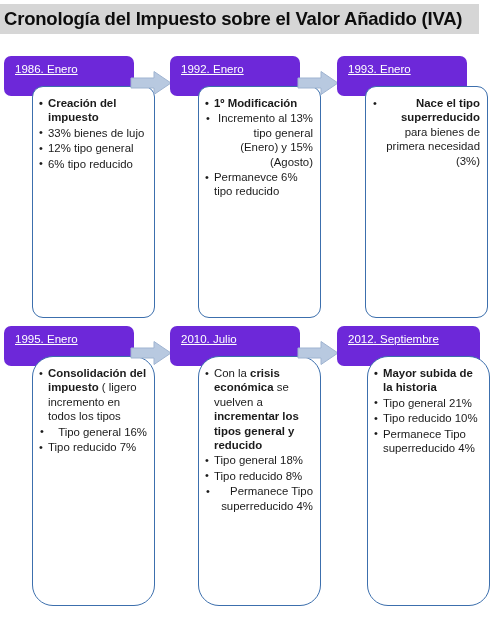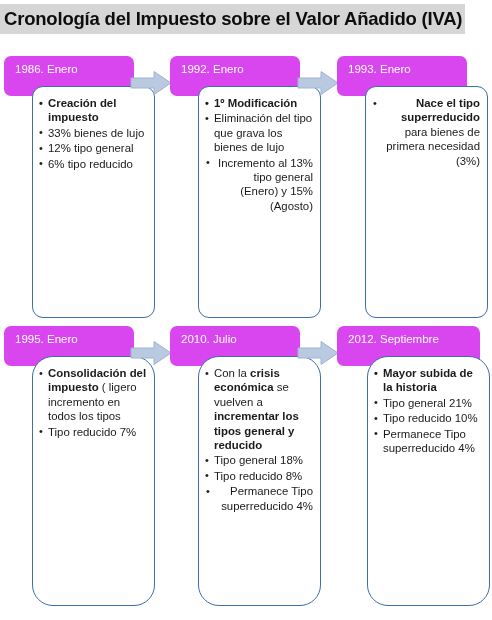--- a/index.html
+++ b/index.html
@@ -15,45 +15,46 @@
   #title-bar{
     position:absolute;left:0;top:4px;width:492px;height:34px;
   }
   #page-title{
     display:inline-block;
     background:#d6d6d6;
     font-size:18.5px;
     font-weight:bold;
     letter-spacing:-0.2px;
     line-height:30px;
-    padding:0 3px 0 4px;
+    padding:0 17px 0 4px;
     white-space:nowrap;
     color:#0d0d0d;
   }
   
   .row{position:absolute;left:0;width:492px;}
   #row-1{top:56px;height:262px;}
   #row-2{top:326px;height:280px;}
 
   .cell{position:absolute;top:0;}
   .cell.c0{left:4px;}
   .cell.c1{left:170px;}
   .cell.c2{left:337px;}
 
   .hdr{
     position:absolute;left:0;top:0;
     width:130px;height:40px;
-    background:#d946ef;
+    background:#6d28d9;
     border-radius:7px;
     color:#ffffff;
     font-size:11.5px;
     line-height:20px;
     padding:3px 0 0 11px;
     box-sizing:border-box;
     white-space:nowrap;
+    text-decoration:underline;
   }
   #row-2 .cell.c2 .hdr{width:143px;}
 
   .box{
     position:absolute;left:28px;top:30px;
     width:123px;
     background:#ffffff;
     border:1.6px solid #3c6fad;
     border-radius:11px;
     box-sizing:border-box;
@@ -120,22 +121,22 @@
     <svg width="42" height="26" viewBox="0 0 42 26">
       <path d="M1 8 H24 V1.5 L41 13 L24 24.5 V18 H1 Z" fill="#b8c9e0" stroke="#9fb4d1" stroke-width="1"></path>
     </svg>
   </div>
 
   <div class="cell c1">
     <div class="hdr">1992. Enero</div>
     <div class="box">
       <ul class="blist">
           <li class="b">1º Modificación</li>
-          <li>Eliminación del tipo que grava los bienes de lujo</li>
           <li class="sp">Incremento al 13% tipo general (Enero) y 15% (Agosto)</li>
+          <li>Permanevce 6% tipo reducido</li>
         </ul>
     </div>
   </div>
 
   <div class="arrow a1">
     <svg width="42" height="26" viewBox="0 0 42 26">
       <path d="M1 8 H24 V1.5 L41 13 L24 24.5 V18 H1 Z" fill="#b8c9e0" stroke="#9fb4d1" stroke-width="1"></path>
     </svg>
   </div>
 
@@ -149,20 +150,21 @@
   </div>
 </div>
 
 <div class="row" id="row-2">
 
   <div class="cell c0">
     <div class="hdr">1995. Enero</div>
     <div class="box">
       <ul class="blist">
           <li><span class="bold">Consolidación del impuesto </span><span>( ligero incremento en todos los tipos</span></li>
+          <li class="sp">Tipo general 16%</li>
           <li>Tipo reducido 7%</li>
         </ul>
     </div>
   </div>
 
   <div class="arrow a0">
     <svg width="42" height="26" viewBox="0 0 42 26">
       <path d="M1 8 H24 V1.5 L41 13 L24 24.5 V18 H1 Z" fill="#b8c9e0" stroke="#9fb4d1" stroke-width="1"></path>
     </svg>
   </div>

